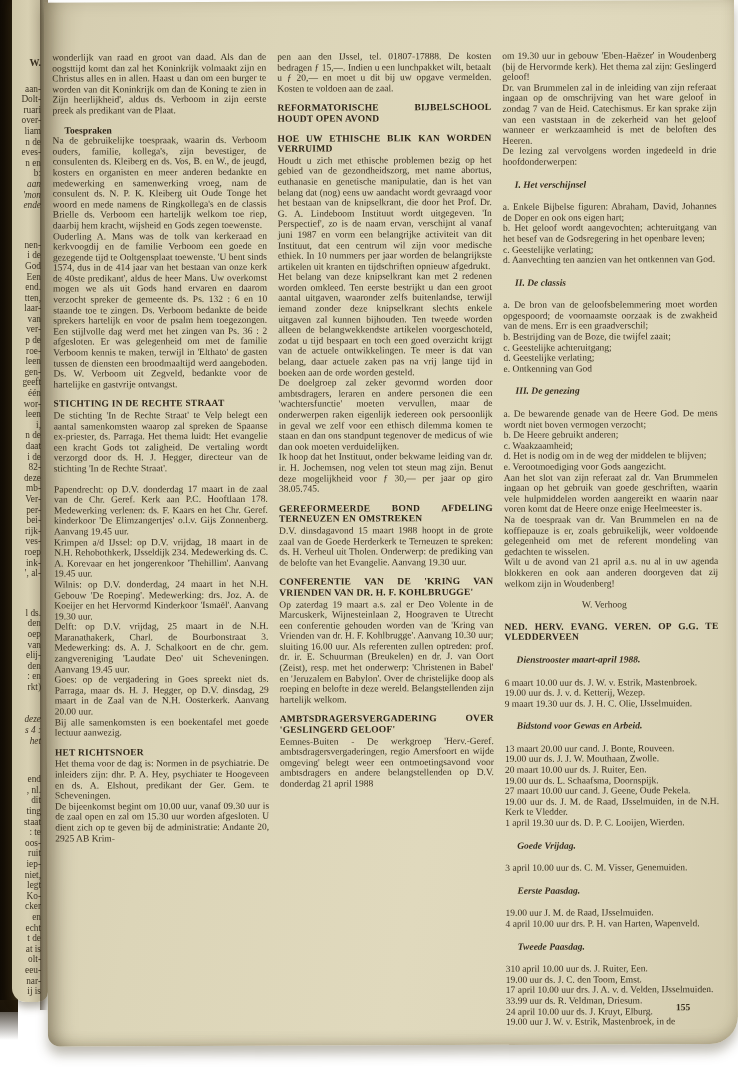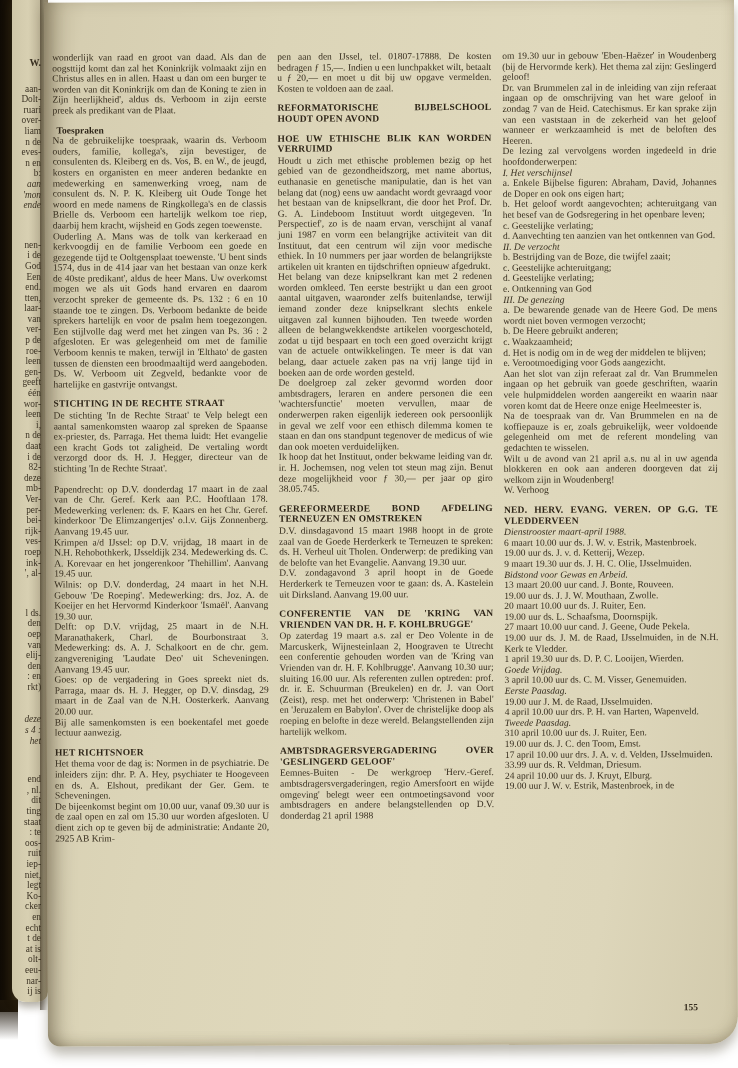--- a/index.html
+++ b/index.html
@@ -46,28 +46,28 @@
   .content{
     position:absolute;left:8px;top:50px;right:14px;
     display:flex;gap:11px;
   }
   .col{
     width:214px;flex:0 0 214px;
     color:#372e1f;font-size:9.5px;line-height:10.6px;
     text-align:justify;
   }
   .col .t-p{margin:0;}
-  .col .t-pi{margin:0;font-style:italic;}
+  .col .t-pi{margin:12px;font-style:italic;font-weight:bold;}
   .col .t-h{margin:9px 0 1px 0;font-weight:bold;color:#2e2518;letter-spacing:.2px;text-align:justify;}
-  .col .t-h2{margin:9px 0 0 4px;font-weight:bold;color:#2e2518;}
-  .col .t-sig{margin:0;text-align:left;padding-right:14px;}
+  .col .t-h2{margin:9px 0 0 12px;font-weight:bold;color:#2e2518;}
+  .col .t-sig{margin:11px;text-align:center;padding-right:14px;}
   .col .t-gap{height:10px;}
   .page-num{
     position:absolute;left:628px;top:1002px;width:30px;
-    font-weight:bold;font-size:9.5px;color:#372e1f;text-align:center;
+    font-weight:bold;font-size:9.5px;color:#372e1f;text-align:left;
   }
   
   .crease{
     position:absolute;left:40px;top:0;width:8px;height:1010px;
     background:linear-gradient(to right,rgba(30,20,5,.55),rgba(30,20,5,0));
     pointer-events:none;
   }
 </style>
 </head>
 <body>
@@ -189,37 +189,37 @@
 
     <div class="blk t-p">pen aan den IJssel, tel. 01807-17888. De kosten bedragen ƒ 15,—. Indien u een lunchpakket wilt, betaalt u ƒ 20,— en moet u dit bij uw opgave vermelden. Kosten te voldoen aan de zaal.</div>
         <div class="blk t-h">REFORMATORISCHE BIJBELSCHOOL HOUDT OPEN AVOND</div>
         <div class="blk t-h">HOE UW ETHISCHE BLIK KAN WORDEN VERRUIMD</div>
         <div class="blk t-p">Houdt u zich met ethische problemen bezig op het gebied van de gezondheidszorg, met name abortus, euthanasie en genetische manipulatie, dan is het van belang dat (nog) eens uw aandacht wordt gevraagd voor het bestaan van de knipselkrant, die door het Prof. Dr. G. A. Lindeboom Instituut wordt uitgegeven. 'In Perspectief', zo is de naam ervan, verschijnt al vanaf juni 1987 en vorm een belangrijke activiteit van dit Instituut, dat een centrum wil zijn voor medische ethiek. In 10 nummers per jaar worden de belangrijkste artikelen uit kranten en tijdschriften opnieuw afgedrukt.</div>
         <div class="blk t-p">Het belang van deze knipselkrant kan met 2 redenen worden omkleed. Ten eerste bestrijkt u dan een groot aantal uitgaven, waaronder zelfs buitenlandse, terwijl iemand zonder deze knipselkrant slechts enkele uitgaven zal kunnen bijhouden. Ten tweede worden alleen de belangwekkendste artikelen voorgeschoteld, zodat u tijd bespaart en toch een goed overzicht krijgt van de actuele ontwikkelingen. Te meer is dat van belang, daar actuele zaken pas na vrij lange tijd in boeken aan de orde worden gesteld.</div>
         <div class="blk t-p">De doelgroep zal zeker gevormd worden door ambtsdragers, leraren en andere personen die een 'wachtersfunctie' moeten vervullen, maar de onderwerpen raken eigenlijk iedereen ook persoonlijk in geval we zelf voor een ethisch dilemma komen te staan en dan ons standpunt tegenover de medicus of wie dan ook moeten verduidelijken.</div>
         <div class="blk t-p">Ik hoop dat het Instituut, onder bekwame leiding van dr. ir. H. Jochemsen, nog velen tot steun mag zijn. Benut deze mogelijkheid voor ƒ 30,— per jaar op giro 38.05.745.</div>
         <div class="blk t-h">GEREFORMEERDE BOND AFDELING TERNEUZEN EN OMSTREKEN</div>
         <div class="blk t-p">D.V. dinsdagavond 15 maart 1988 hoopt in de grote zaal van de Goede Herderkerk te Terneuzen te spreken: ds. H. Verheul uit Tholen. Onderwerp: de prediking van de belofte van het Evangelie. Aanvang 19.30 uur.</div>
-        <div class="blk t-p">D.V. zondagavond 3 april hoopt in de Goede Herderkerk te Terneuzen voor te gaan: ds. A. Kastelein uit Dirksland. Aanvang 19.00 uur.</div>
         <div class="blk t-h">CONFERENTIE VAN DE 'KRING VAN VRIENDEN VAN DR. H. F. KOHLBRUGGE'</div>
         <div class="blk t-p">Op zaterdag 19 maart a.s. zal er Deo Volente in de Marcuskerk, Wijnesteinlaan 2, Hoograven te Utrecht een conferentie gehouden worden van de 'Kring van Vrienden van dr. H. F. Kohlbrugge'. Aanvang 10.30 uur; sluiting 16.00 uur. Als referenten zullen optreden: prof. dr. ir. E. Schuurman (Breukelen) en dr. J. van Oort (Zeist), resp. met het onderwerp: 'Christenen in Babel' en 'Jeruzalem en Babylon'. Over de christelijke doop als roeping en belofte in deze wereld. Belangstellenden zijn hartelijk welkom.</div>
         <div class="blk t-h">AMBTSDRAGERSVERGADERING OVER 'GESLINGERD GELOOF'</div>
         <div class="blk t-p">Eemnes-Buiten - De werkgroep 'Herv.-Geref. ambtsdragersvergaderingen, regio Amersfoort en wijde omgeving' belegt weer een ontmoetingsavond voor ambtsdragers en andere belangstellenden op D.V. donderdag 21 april 1988</div>
       </div>
     <div class="col">
 
     <div class="blk t-p">om 19.30 uur in gebouw 'Eben-Haëzer' in Woudenberg (bij de Hervormde kerk). Het thema zal zijn: Geslingerd geloof!</div>
         <div class="blk t-p">Dr. van Brummelen zal in de inleiding van zijn referaat ingaan op de omschrijving van het ware geloof in zondag 7 van de Heid. Catechismus. Er kan sprake zijn van een vaststaan in de zekerheid van het geloof wanneer er werkzaamheid is met de beloften des Heeren.</div>
         <div class="blk t-p">De lezing zal vervolgens worden ingedeeld in drie hoofdonderwerpen:</div>
         <div class="blk t-pi">I. Het verschijnsel</div>
         <div class="blk t-p">a. Enkele Bijbelse figuren: Abraham, David, Johannes de Doper en ook ons eigen hart;</div>
         <div class="blk t-p">b. Het geloof wordt aangevochten; achteruitgang van het besef van de Godsregering in het openbare leven;</div>
         <div class="blk t-p">c. Geestelijke verlating;</div>
         <div class="blk t-p">d. Aanvechting ten aanzien van het ontkennen van God.</div>
-        <div class="blk t-pi">II. De verzocht</div>
+        <div class="blk t-pi">II. De classis</div>
+        <div class="blk t-p">a. De bron van de geloofsbelemmering moet worden opgespoord; de voornaamste oorzaak is de zwakheid van de mens. Err is een graadverschil;</div>
         <div class="blk t-p">b. Bestrijding van de Boze, die twijfel zaait;</div>
         <div class="blk t-p">c. Geestelijke achteruitgang;</div>
         <div class="blk t-p">d. Geestelijke verlating;</div>
         <div class="blk t-p">e. Ontkenning van God</div>
         <div class="blk t-pi">III. De genezing</div>
         <div class="blk t-p">a. De bewarende genade van de Heere God. De mens wordt niet boven vermogen verzocht;</div>
         <div class="blk t-p">b. De Heere gebruikt anderen;</div>
         <div class="blk t-p">c. Waakzaamheid;</div>
         <div class="blk t-p">d. Het is nodig om in de weg der middelen te blijven;</div>
         <div class="blk t-p">e. Verootmoediging voor Gods aangezicht.</div>

